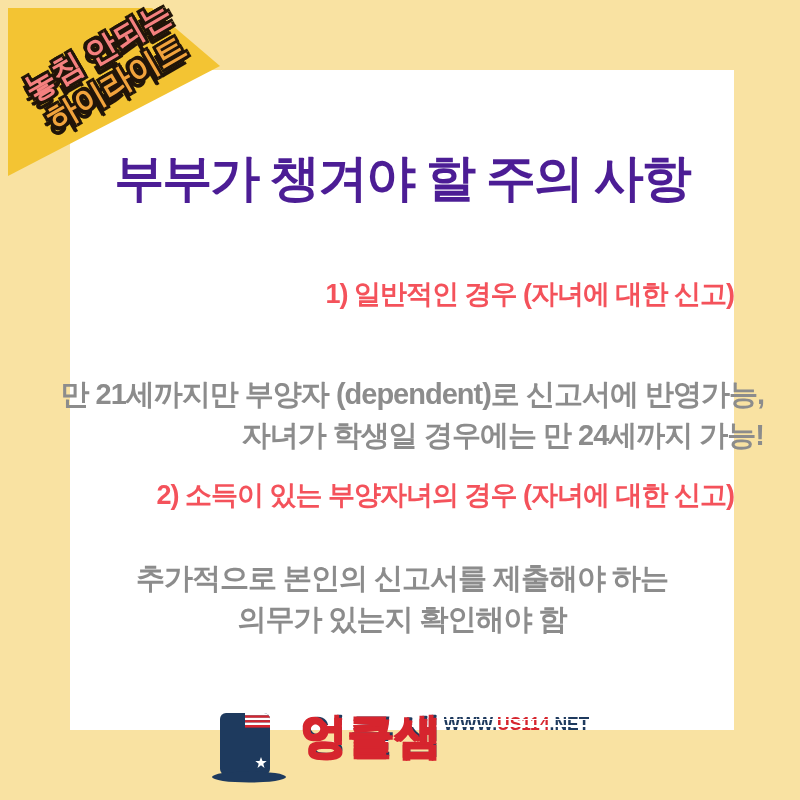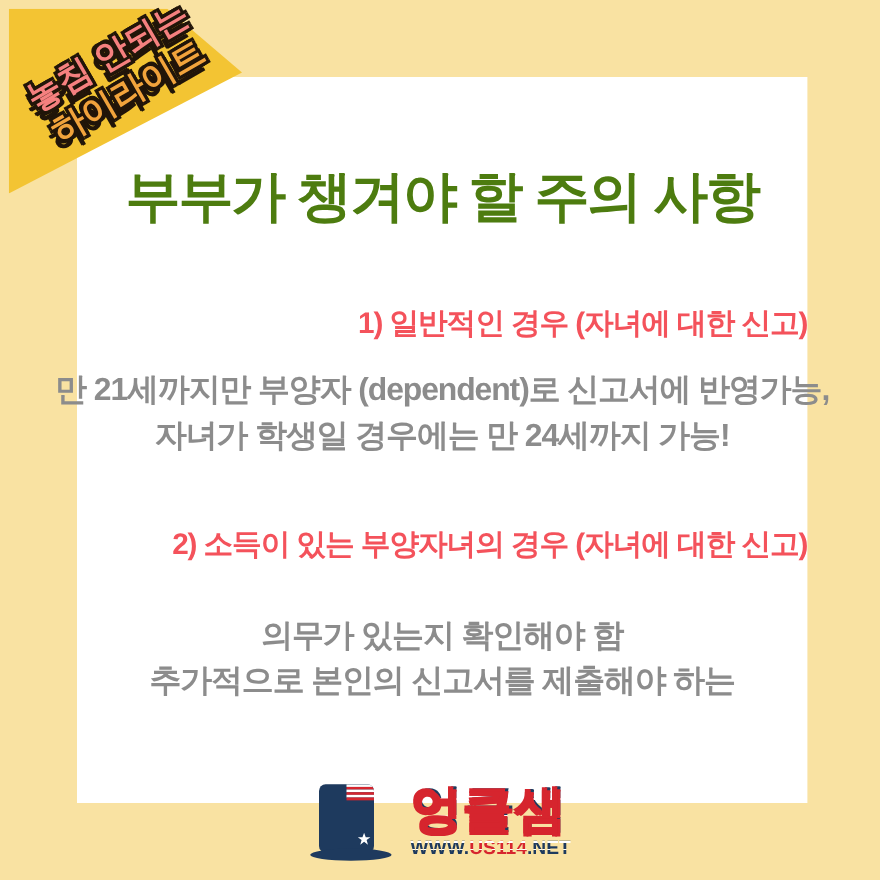--- a/index.html
+++ b/index.html
@@ -40,21 +40,21 @@
       3px 3px 0 #211509,-3px 3px 0 #211509,3px -3px 0 #211509,-3px -3px 0 #211509,
       2px 2px 0 #211509,-2px -2px 0 #211509,
       -6px 6px 0 #211509,-5px 7px 0 #211509;
   }
   .corner-line.pink{color:#F5807F;}
   .corner-line.amber{color:#F1A33C;}
   
   .page-title{
     position:absolute;left:70px;top:146px;width:664px;
     text-align:center;
-    color:#4d7c0f;
+    color:#4c1d95;
     font-size:50px;
     font-weight:900;
     letter-spacing:-2px;
     line-height:64px;
     z-index:2;
   }
   .section-heading{
     position:absolute;left:70px;width:664px;
     text-align:right;
     color:#F4525B;
@@ -68,29 +68,29 @@
   .section-body{
     position:absolute;left:40px;width:724px;
     text-align:center;
     color:#8C8C8C;
     font-size:29px;
     font-weight:600;
     letter-spacing:-1px;
     line-height:41px;
     z-index:2;
   }
-  .body-1{top:335px;}
+  .body-1{top:374px;text-align:right;}
   .body-2{top:558px;}
   
   .logo{
     position:absolute;left:0;right:0;top:711px;
     display:flex;justify-content:center;align-items:flex-start;gap:16px;
     z-index:2;
   }
-  .logo-text{display:flex;flex-direction:column;align-items:center;}
+  .logo-text{display:flex;}
   .brand-name{
     font-size:46px;
     line-height:46px;
     font-weight:900;
     letter-spacing:1px;
     color:#1E3A5E;
     text-shadow:-3px 3px 0 #D6252E,-3px 0 0 #D6252E,0 3px 0 #D6252E;
   }
   .brand-url{
     margin-top:3px;
@@ -134,22 +134,22 @@
   <div class="section-heading heading-1">1) 일반적인 경우 (자녀에 대한 신고)</div>
 
   <div class="section-body body-1">
     <div>만 21세까지만 부양자 (dependent)로 신고서에 반영가능,</div>
     <div>자녀가 학생일 경우에는 만 24세까지 가능!</div>
   </div>
 
   <div class="section-heading heading-2">2) 소득이 있는 부양자녀의 경우 (자녀에 대한 신고)</div>
 
   <div class="section-body body-2">
+    <div>추가적으로 본인의 신고서를 제출해야 하는</div>
     <div>의무가 있는지 확인해야 함</div>
-    <div>추가적으로 본인의 신고서를 제출해야 하는</div>
   </div>
 
   <div class="logo">
     <svg width="76" height="74" viewBox="0 0 76 74">
       <defs>
         <clipPath id="hatBody">
           <rect x="9" y="2" width="50" height="62" rx="6"></rect>
         </clipPath>
       </defs>
       <rect x="9" y="2" width="50" height="62" rx="6" fill="#1E3A5E"></rect>

